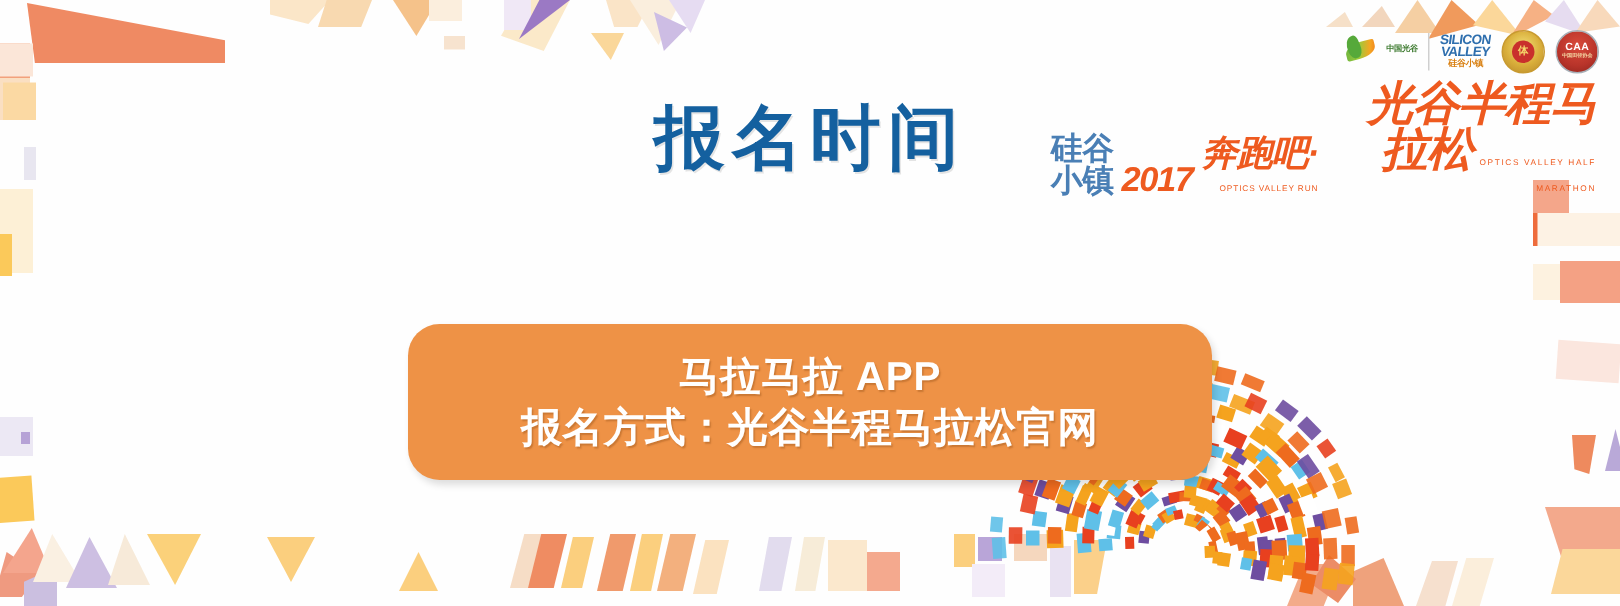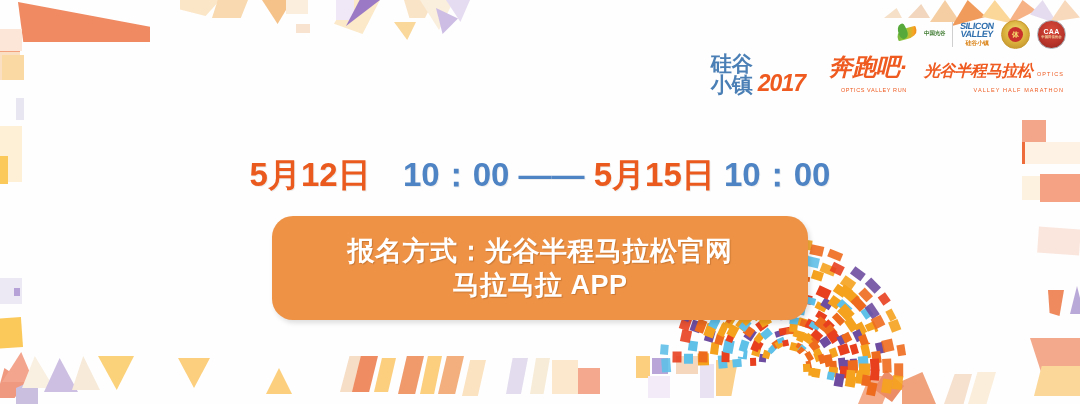--- a/index.html
+++ b/index.html
@@ -187,21 +187,21 @@
   }
   .wm-run-en {
     font-size: 5.5px;
     color: #ee5a1f;
     letter-spacing: 0.6px;
     margin-top: 1px;
     text-align: center;
   }
   .wm-ogv-wrap { line-height: 1; }
   .wm-ogv {
-    font-size: 16px;
+    font-size: 31px;
     font-weight: bold;
     color: #ee5a1f;
     font-style: italic;
     line-height: 1;
     letter-spacing: -0.5px;
   }
   .wm-ogv-en {
     font-size: 5.5px;
     color: #ee5a1f;
     letter-spacing: 1.1px;
@@ -591,28 +591,21 @@
         <span class="wm-run">奔跑吧·</span>
         <span class="wm-run-en">OPTICS VALLEY   RUN</span>
       </span>
       <span class="wm-ogv-wrap">
         <span class="wm-ogv">光谷半程马拉松</span>
         <span class="wm-ogv-en">OPTICS VALLEY HALF MARATHON</span>
       </span>
     </div>
   </div>
 
-
-  <div class="dateline">
-    <span class="d-orange">5月12日</span>
-    <span class="d-gap"></span>
-    <span class="d-blue">10：00</span>
-    <span class="d-blue">——</span>
-    <span class="d-orange">5月15日</span>
-    <span class="d-blue">10：00</span>
+  <div class="headline">报名时间</div>
+
+
+  <div class="infobox">
+    <div>马拉马拉 APP</div>
+    <div>报名方式：光谷半程马拉松官网</div>
   </div>
 
-  <div class="infobox">
-    <div>报名方式：光谷半程马拉松官网</div>
-    <div>马拉马拉 APP</div>
-  </div>
-
 </div>
 
 </body></html>

